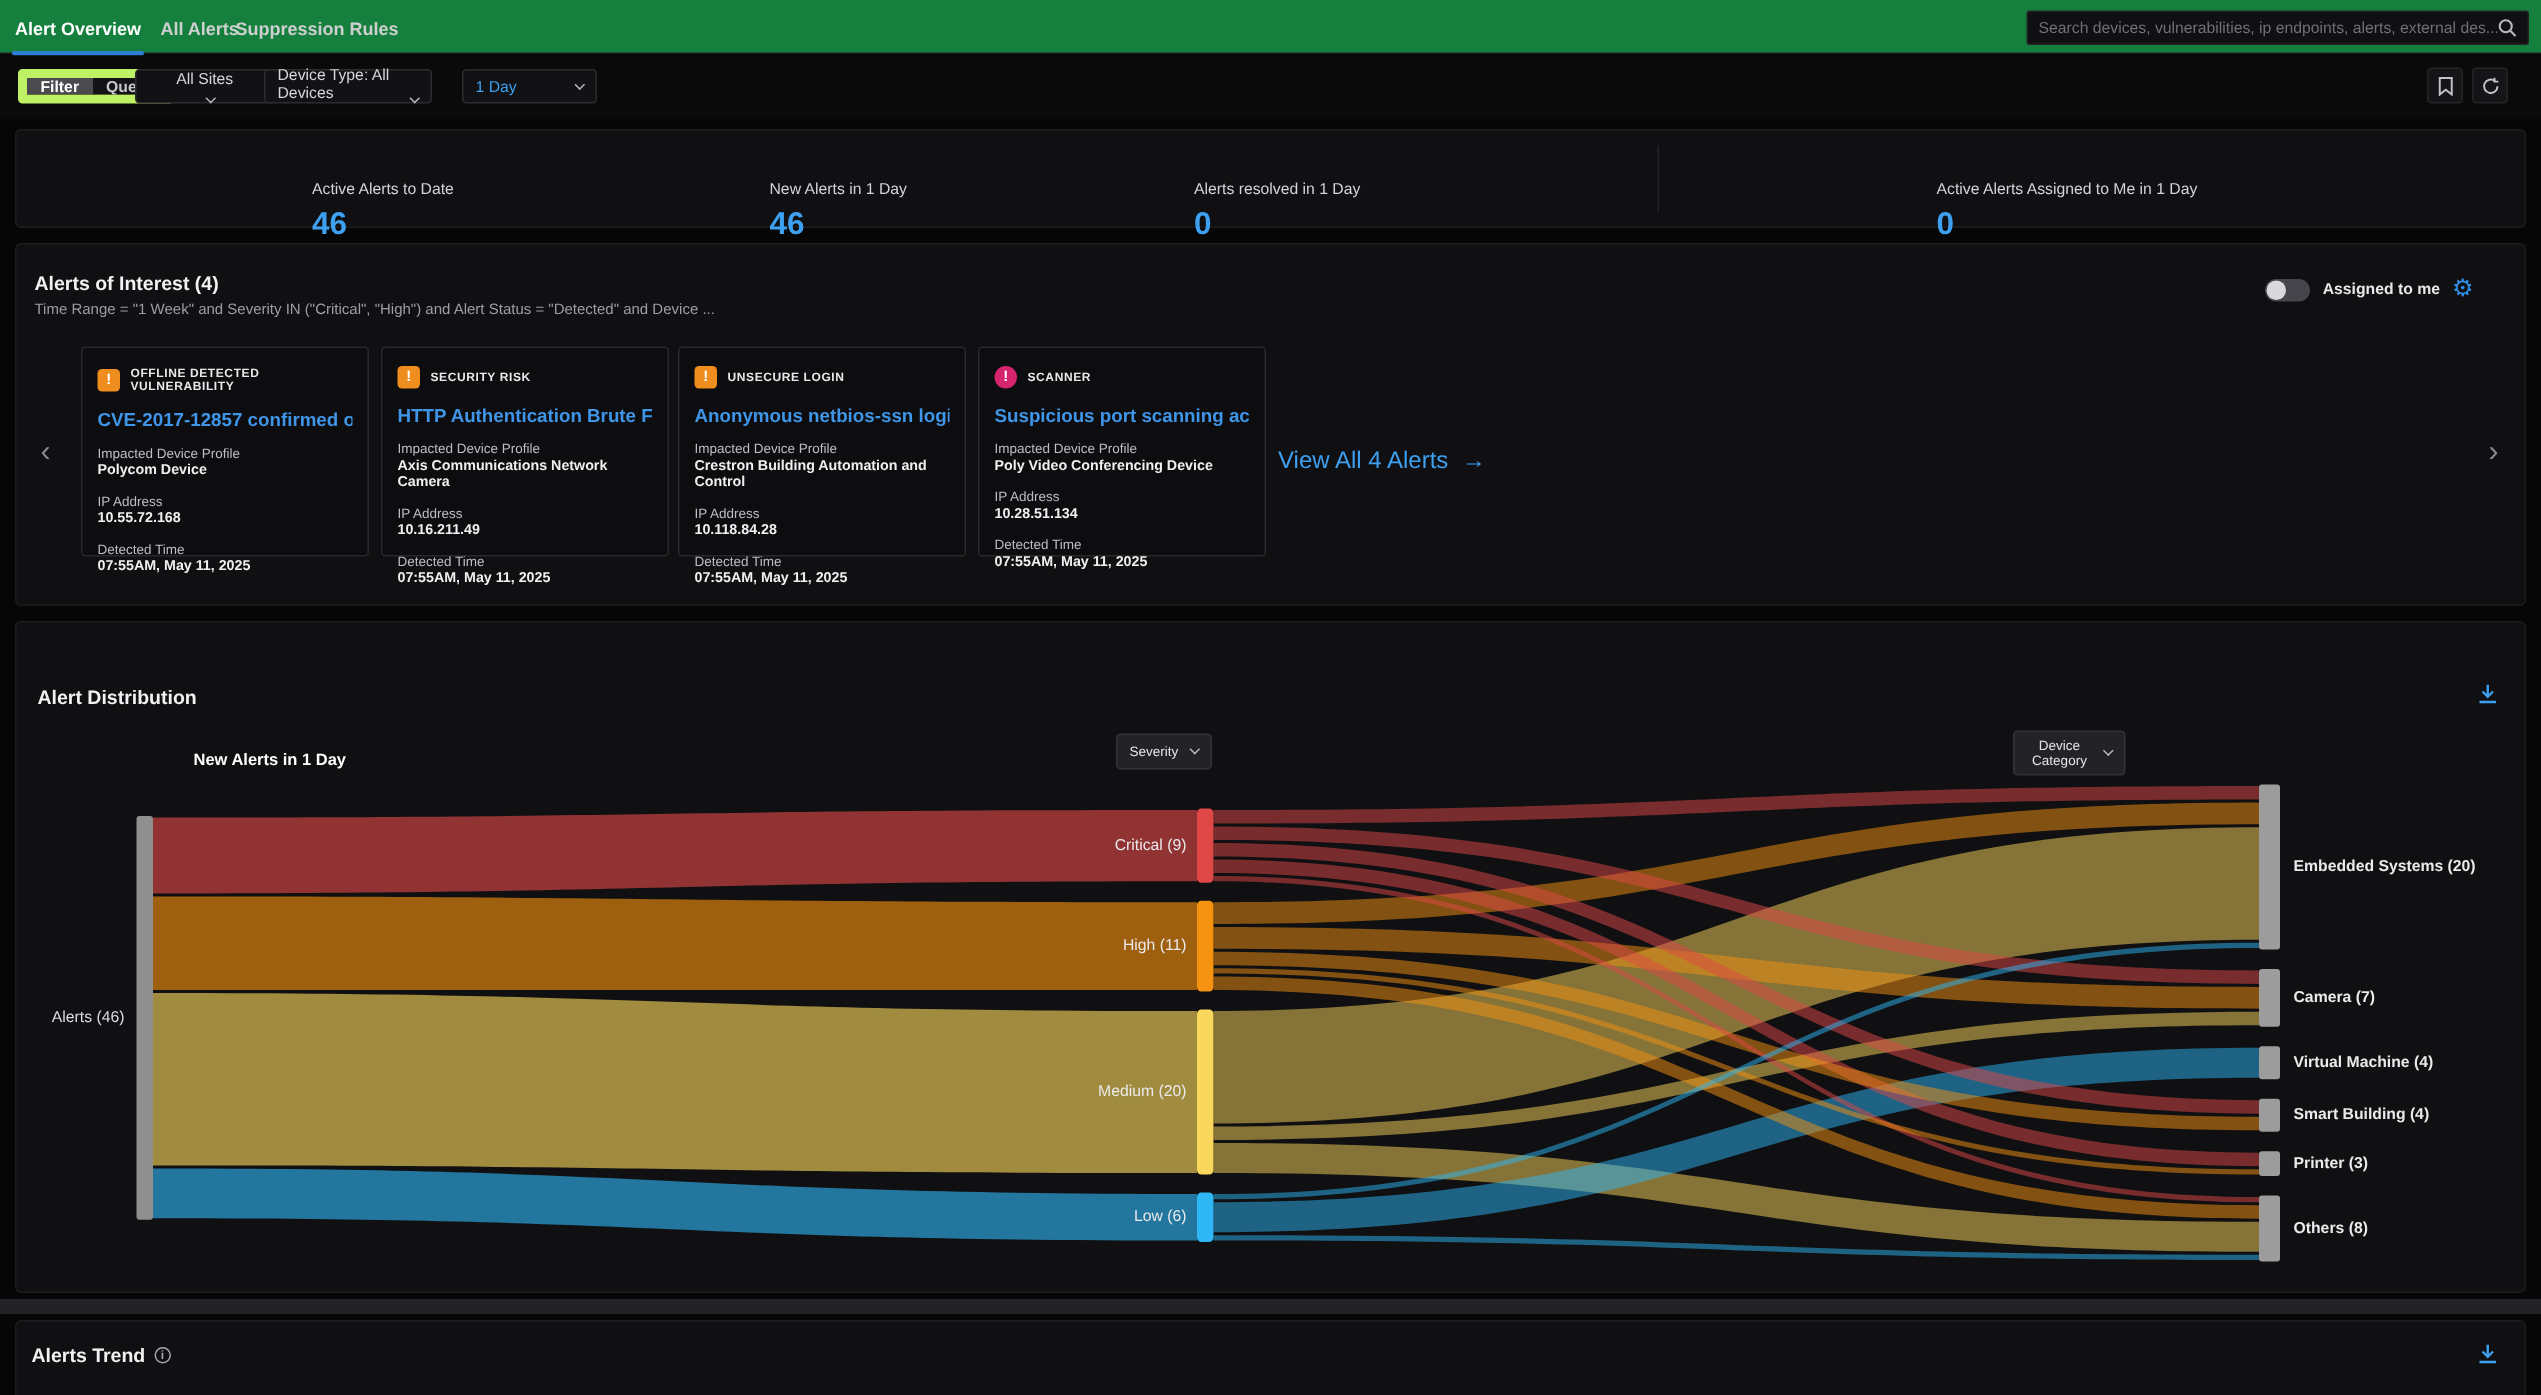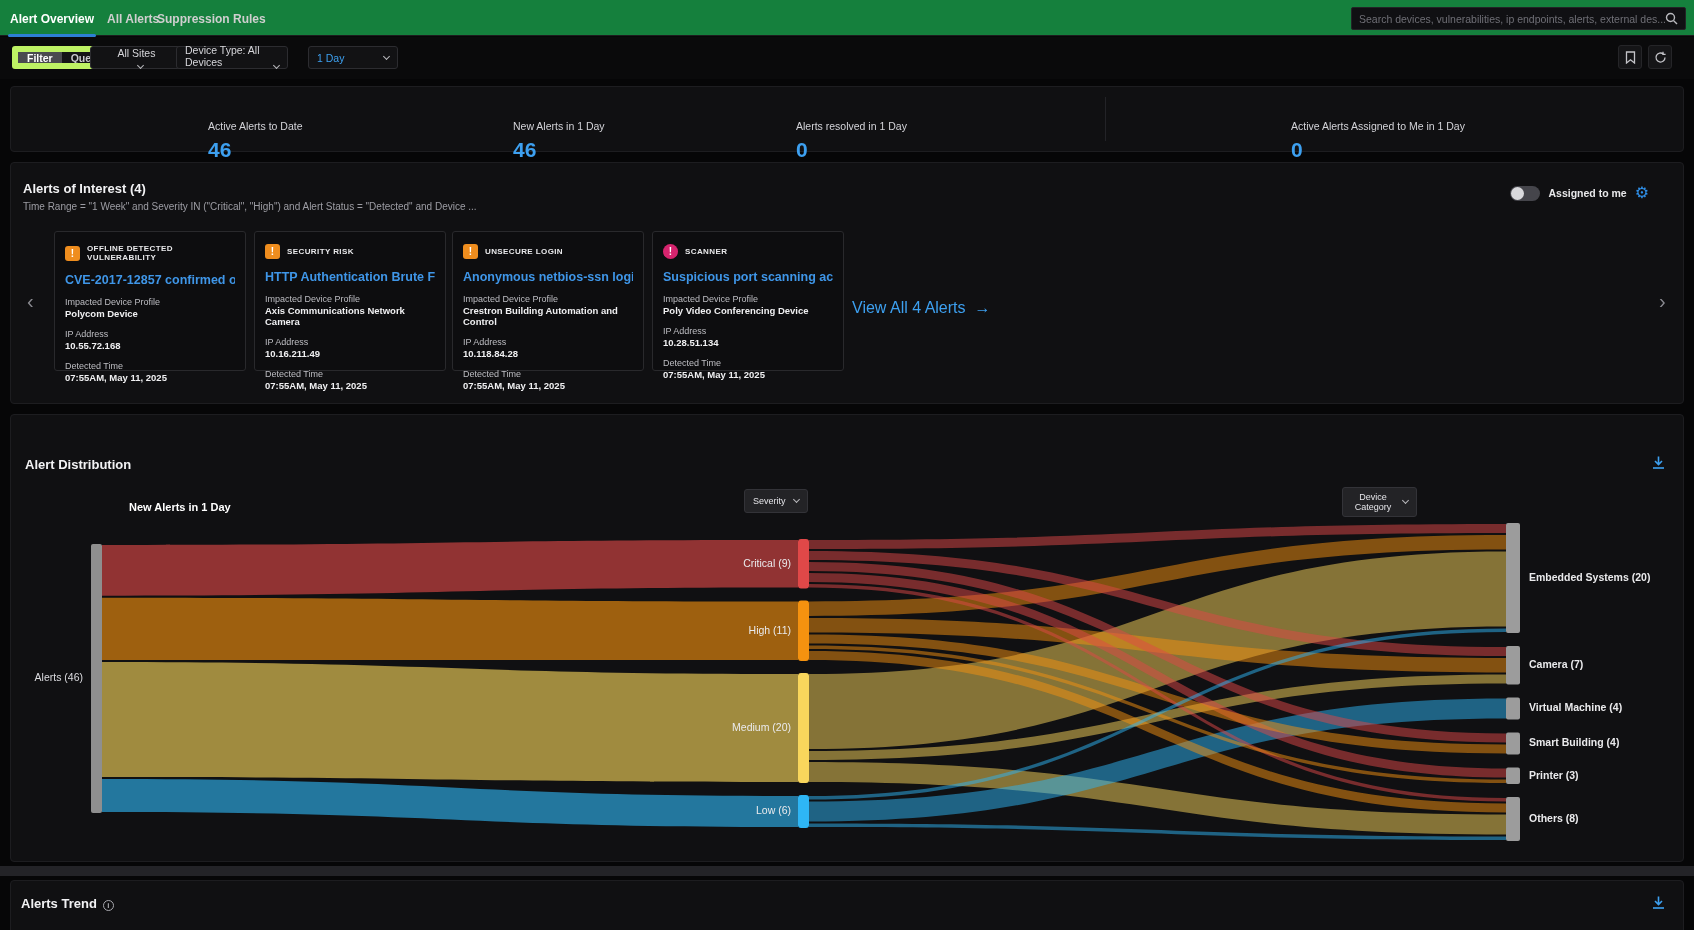--- a/index.html
+++ b/index.html
@@ -290,21 +290,21 @@
     </div>
     <div class="chart-drop" style="left:1331px; top:72px; height:30px;">
       <span style="width:44px;">Device Category</span>
       <span class="chev"></span>
     </div>
   </div>
 
   <div class="gapstrip" style="top:866px;"></div>
 
   <div class="panel" style="left:10px; top:880px; width:1674px; height:70px;">
-    <div style="position:absolute; left:10px; top:15px; display:flex; align-items:flex-end;">
+    <div style="position:absolute; left:10px; top:15px; display:flex; align-items:center;">
       <span class="sec-title">Alerts Trend</span>
       <span class="info-ic">i</span>
     </div>
     <div class="dl" style="left:1640px; top:14px;">
       <svg width="15" height="15" viewBox="0 0 15 15">
         <path d="M7.5 1.5v7.5M4 6l3.5 3.5L11 6" fill="none" stroke="#3da0f0" stroke-width="1.6"></path>
         <path d="M2 13h11" stroke="#3da0f0" stroke-width="1.6"></path>
       </svg>
     </div>
   </div>

